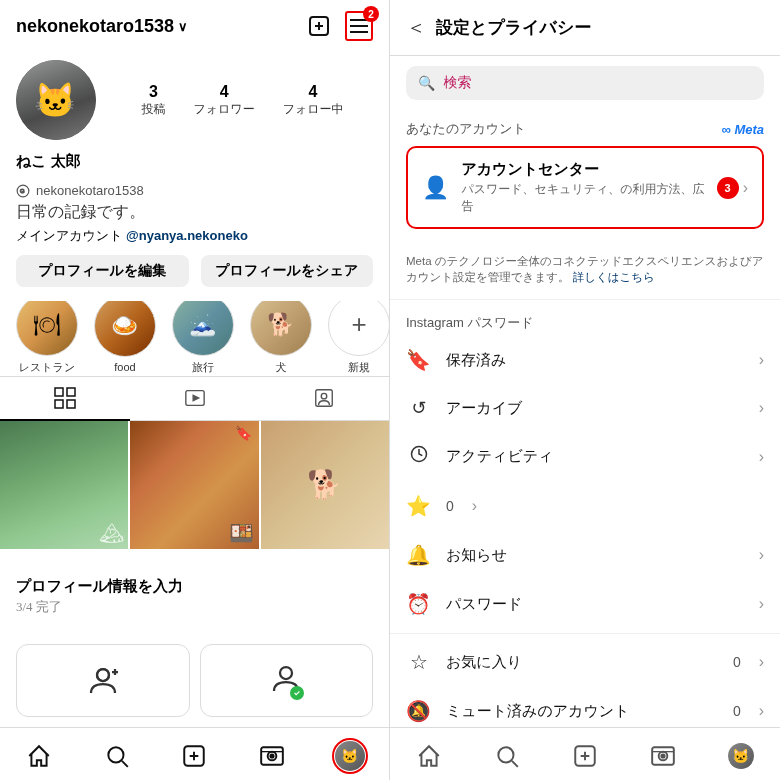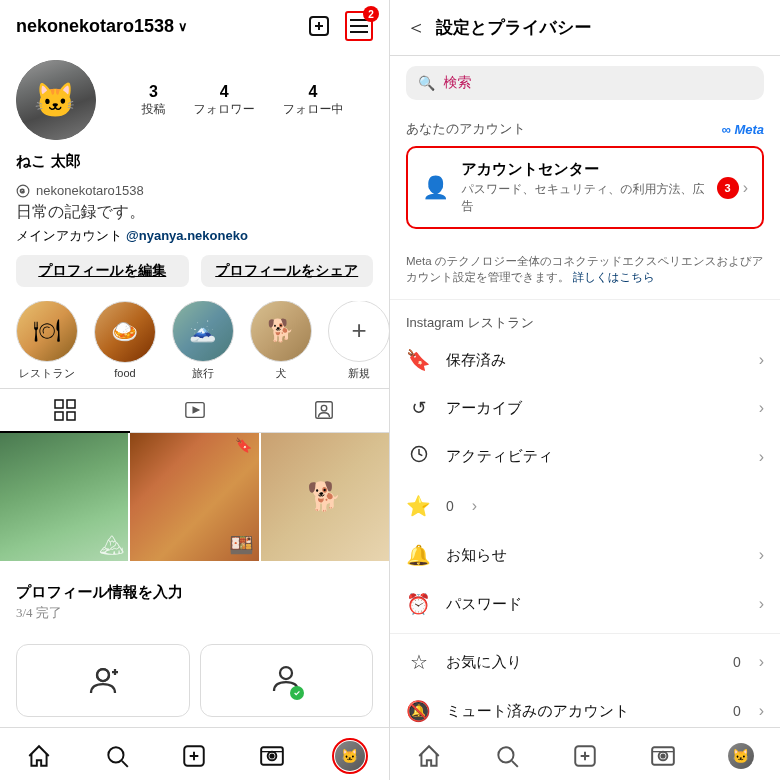--- a/index.html
+++ b/index.html
@@ -21,21 +21,21 @@
     .avatar { width: 80px; height: 80px; border-radius: 50%; overflow: hidden; background: #aaa; flex-shrink: 0; }
     .stats { display: flex; gap: 28px; flex: 1; justify-content: center; }
     .stat-item { display: flex; flex-direction: column; align-items: center; }
     .stat-number { font-size: 16px; font-weight: 700; }
     .stat-label { font-size: 12px; color: #333; }
     .profile-name { font-size: 15px; font-weight: 700; margin-bottom: 12px; }
     .profile-username-row { display: flex; align-items: center; gap: 6px; margin-bottom: 4px; color: #555; font-size: 13px; }
     .profile-bio { font-size: 16px; margin-bottom: 4px; color: #333; }
 
     
-    .profile-buttons { display: flex; gap: 12px; margin-bottom: 14px; text-decoration: underline; }
+    .profile-buttons { display: flex; gap: 12px; margin-bottom: 14px; }
     .profile-btn { flex: 1; background: #efefef; border: none; border-radius: 8px; padding: 7px 0; font-size: 14px; font-weight: 600; cursor: pointer; text-align: center; }
 
     
     .highlights { display: flex; align-items: center; gap: 16px; padding: 4px 16px 12px 16px; overflow-x: auto; }
     .highlight-item { display: flex; flex-direction: column; align-items: center; gap: 4px; cursor: pointer; }
     .highlight-circle { width: 62px; height: 62px; border-radius: 50%; border: 1.5px solid #dbdbdb; overflow: hidden; background: #f0f0f0; display: flex; align-items: center; justify-content: center; font-size: 22px; }
     .highlight-label { font-size: 11px; color: #333; text-align: center; }
     .highlight-add { width: 62px; height: 62px; border-radius: 50%; border: 1.5px solid #dbdbdb; display: flex; align-items: center; justify-content: center; font-size: 26px; color: #555; cursor: pointer; }
 
     
@@ -48,21 +48,21 @@
     .photo-cell { aspect-ratio: 1; background: #e0e0e0; overflow: hidden; position: relative; }
     .photo-cell-inner { width: 100%; height: 100%; display: flex; align-items: center; justify-content: center; font-size: 28px; }
     .photo-cell-bookmark { position: absolute; top: 4px; right: 6px; color: #fff; font-size: 14px; }
 
     
     .cell-green { background: linear-gradient(135deg, #4a8f5a 0%, #7ec89a 60%, #a0d0b0 100%); }
     .cell-food { background: linear-gradient(135deg, #b5651d 0%, #d4944a 50%, #8b4513 100%); }
     .cell-tan { background: linear-gradient(135deg, #c9b090 0%, #e8d5b0 100%); }
 
     
-    .profile-fill { padding: 22px 16px; }
+    .profile-fill { padding: 28px 16px; }
     .profile-fill-title { font-size: 15px; font-weight: 700; margin-bottom: 2px; }
     .profile-fill-sub { font-size: 13px; color: #888; font-family: Liberation Serif, serif; }
 
     
     .bottom-nav { display: flex; align-items: center; justify-content: space-around; padding: 10px 0 6px 0; border-top: 1px solid #dbdbdb; margin-top: auto; }
     .bottom-nav-item { display: flex; align-items: center; justify-content: center; cursor: pointer; width: 48px; height: 36px; position: relative; }
     .bottom-nav-circle { width: 30px; height: 30px; border-radius: 50%; background: #ccc; overflow: hidden; display: flex; align-items: center; justify-content: center; }
     .circle-red-border { border: 2.5px solid #e00; border-radius: 50%; padding: 1px; }
 
     
@@ -346,21 +346,21 @@
     </div>
 
     <div class="meta-note">
       <span>Meta のテクノロジー全体のコネクテッドエクスペリエンスおよびアカウント設定を管理できます。</span>
       <span style="color:#00376b;">詳しくはこちら</span>
     </div>
 
     <div class="settings-section-divider"></div>
 
     <div class="settings-section-header">
-      <span class="settings-section-label">Instagram レストラン</span>
+      <span class="settings-section-label">Instagram パスワード</span>
     </div>
 
     <div class="settings-item">
       <span class="settings-item-icon">🔖</span>
       <span class="settings-item-label">保存済み</span>
       <span class="chevron-right">›</span>
     </div>
     <div class="settings-item">
       <span class="settings-item-icon" style="font-size:18px;">↺</span>
       <span class="settings-item-label">アーカイブ</span>

